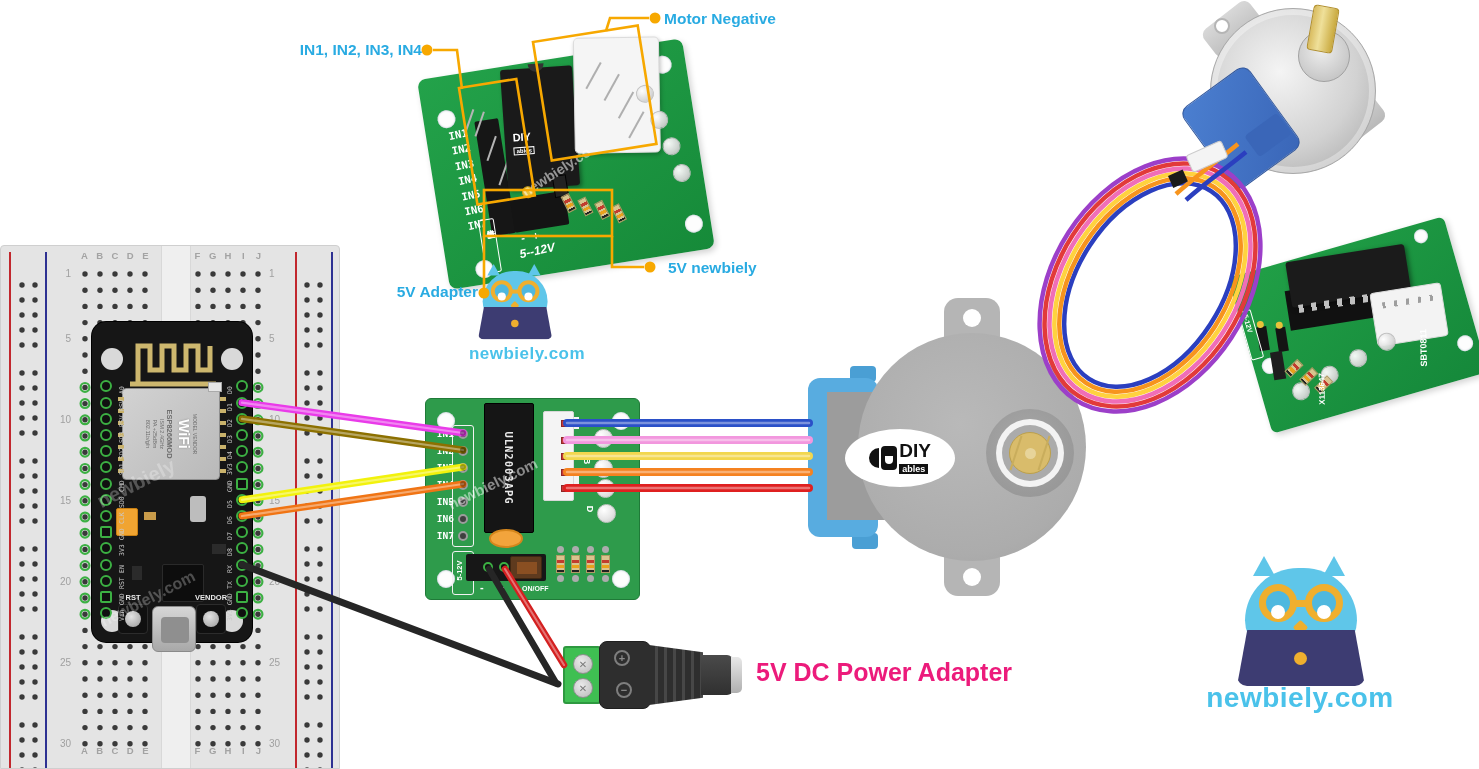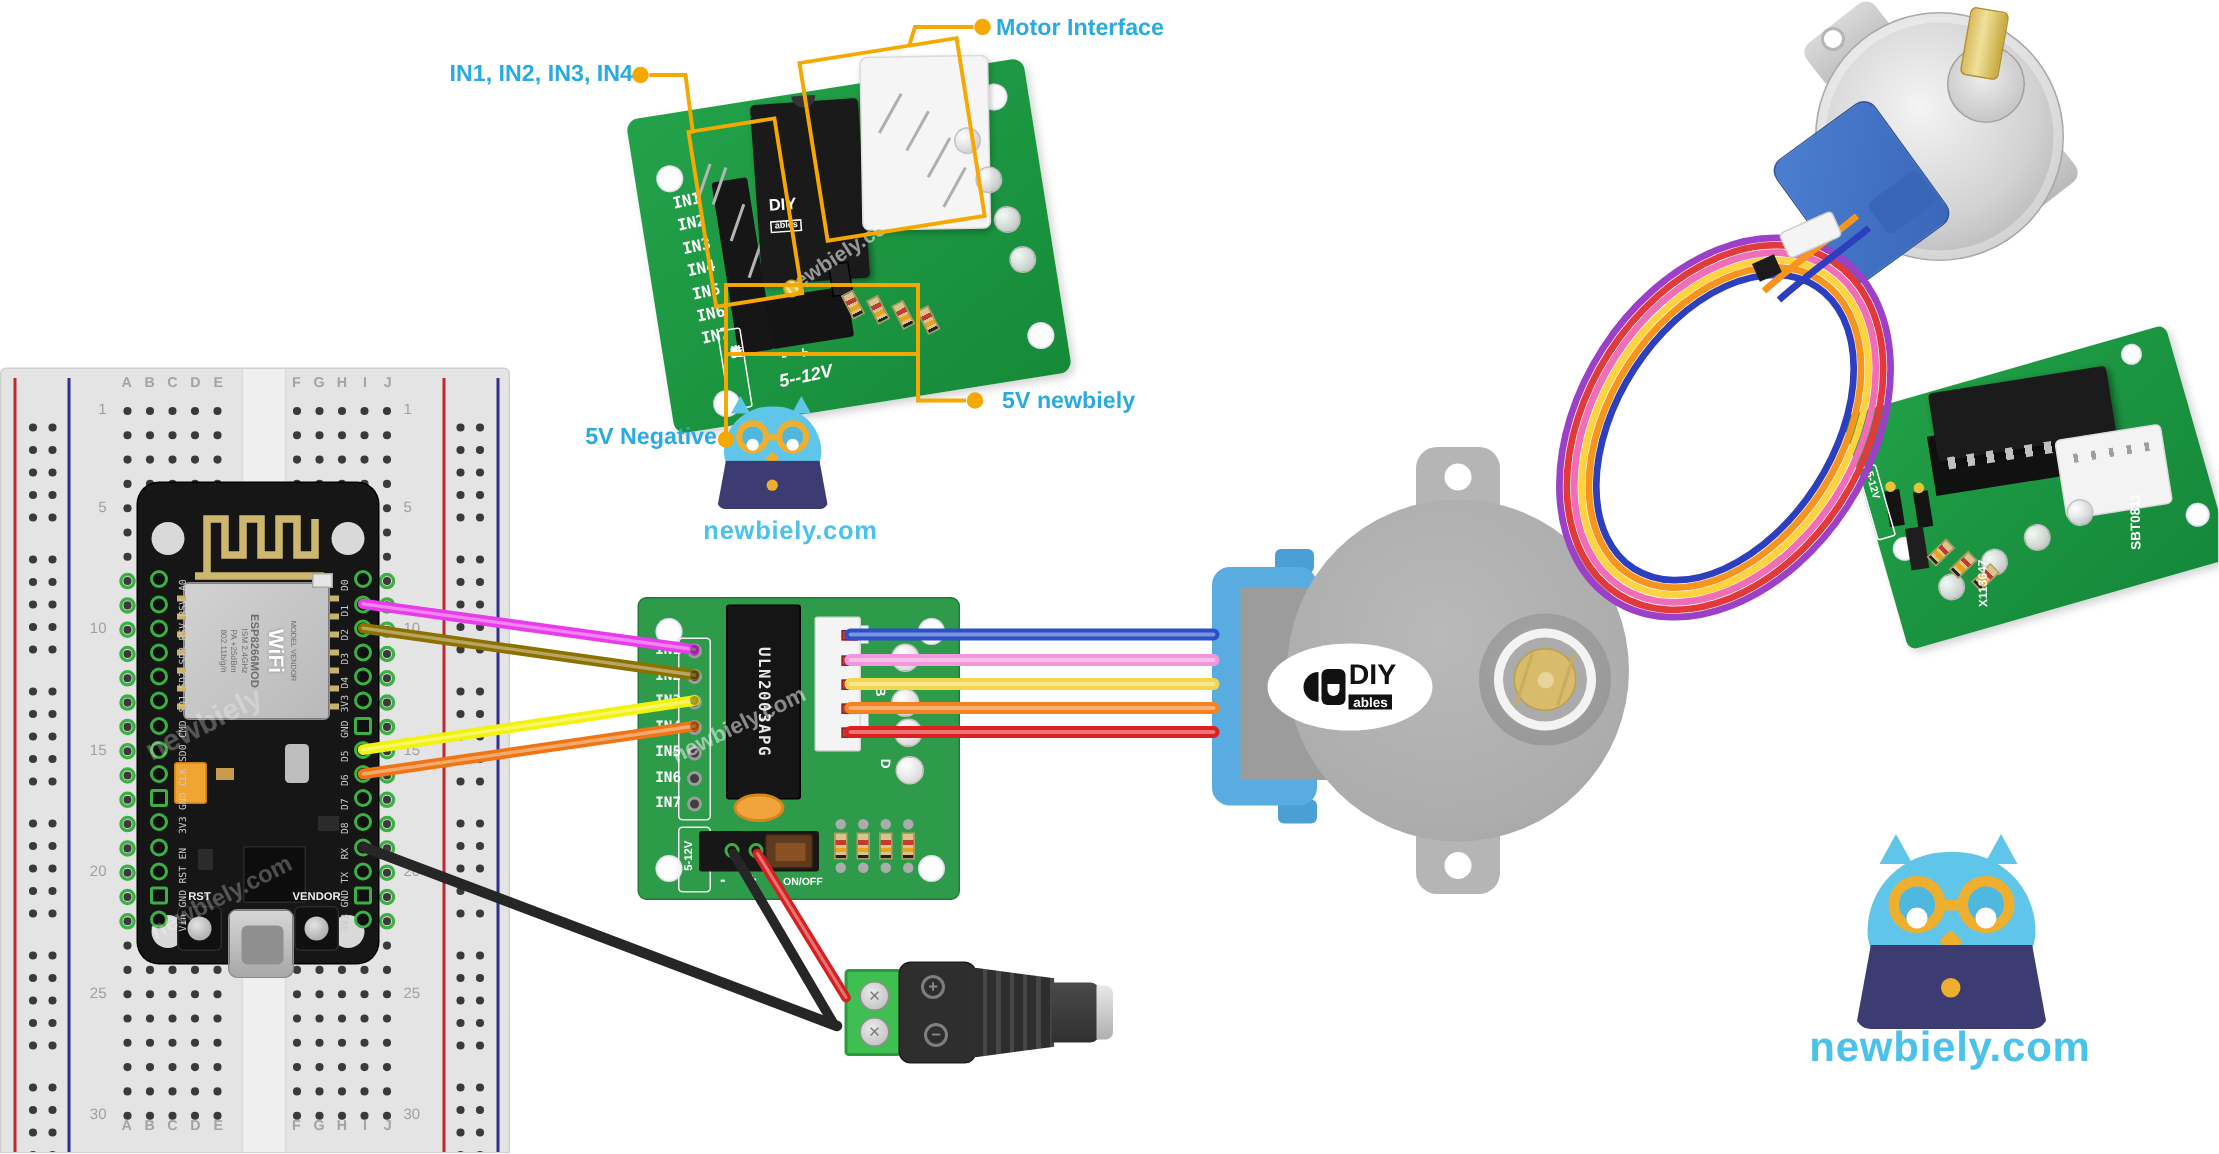--- a/index.html
+++ b/index.html
@@ -1022,16 +1022,17 @@
     <rect x="484" y="190" width="128" height="46" fill="none" stroke="var(--accent)" stroke-width="2.6"></rect>
     <polyline points="484,236 484,289" fill="none" stroke="var(--accent)" stroke-width="2.6"></polyline>
     <polyline points="612,236 612,267 644,267" fill="none" stroke="var(--accent)" stroke-width="2.6"></polyline>
     <circle cx="427" cy="50" r="5.5" fill="var(--accent)"></circle>
     <circle cx="655" cy="18" r="5.5" fill="var(--accent)"></circle>
     <circle cx="484" cy="293" r="5.5" fill="var(--accent)"></circle>
     <circle cx="650" cy="267" r="5.5" fill="var(--accent)"></circle>
   </svg>
 
   <div class="ann-text" style="left:292px;top:41px;width:130px;text-align:right">IN1, IN2, IN3, IN4</div>
-  <div class="ann-text" style="left:664px;top:10px">Motor Interface</div>
-  <div class="ann-text" style="left:388px;top:283px;width:90px;text-align:right">5V Negative</div>
+  <div class="ann-text" style="left:664px;top:10px">Motor Negative</div>
+  <div class="ann-text" style="left:388px;top:283px;width:90px;text-align:right">5V Adapter</div>
   <div class="ann-text" style="left:668px;top:259px">5V newbiely</div>
+  <div class="ann-text ann-magenta" style="left:756px;top:658px">5V DC Power Adapter</div>
 </div>
 
 </body></html>

